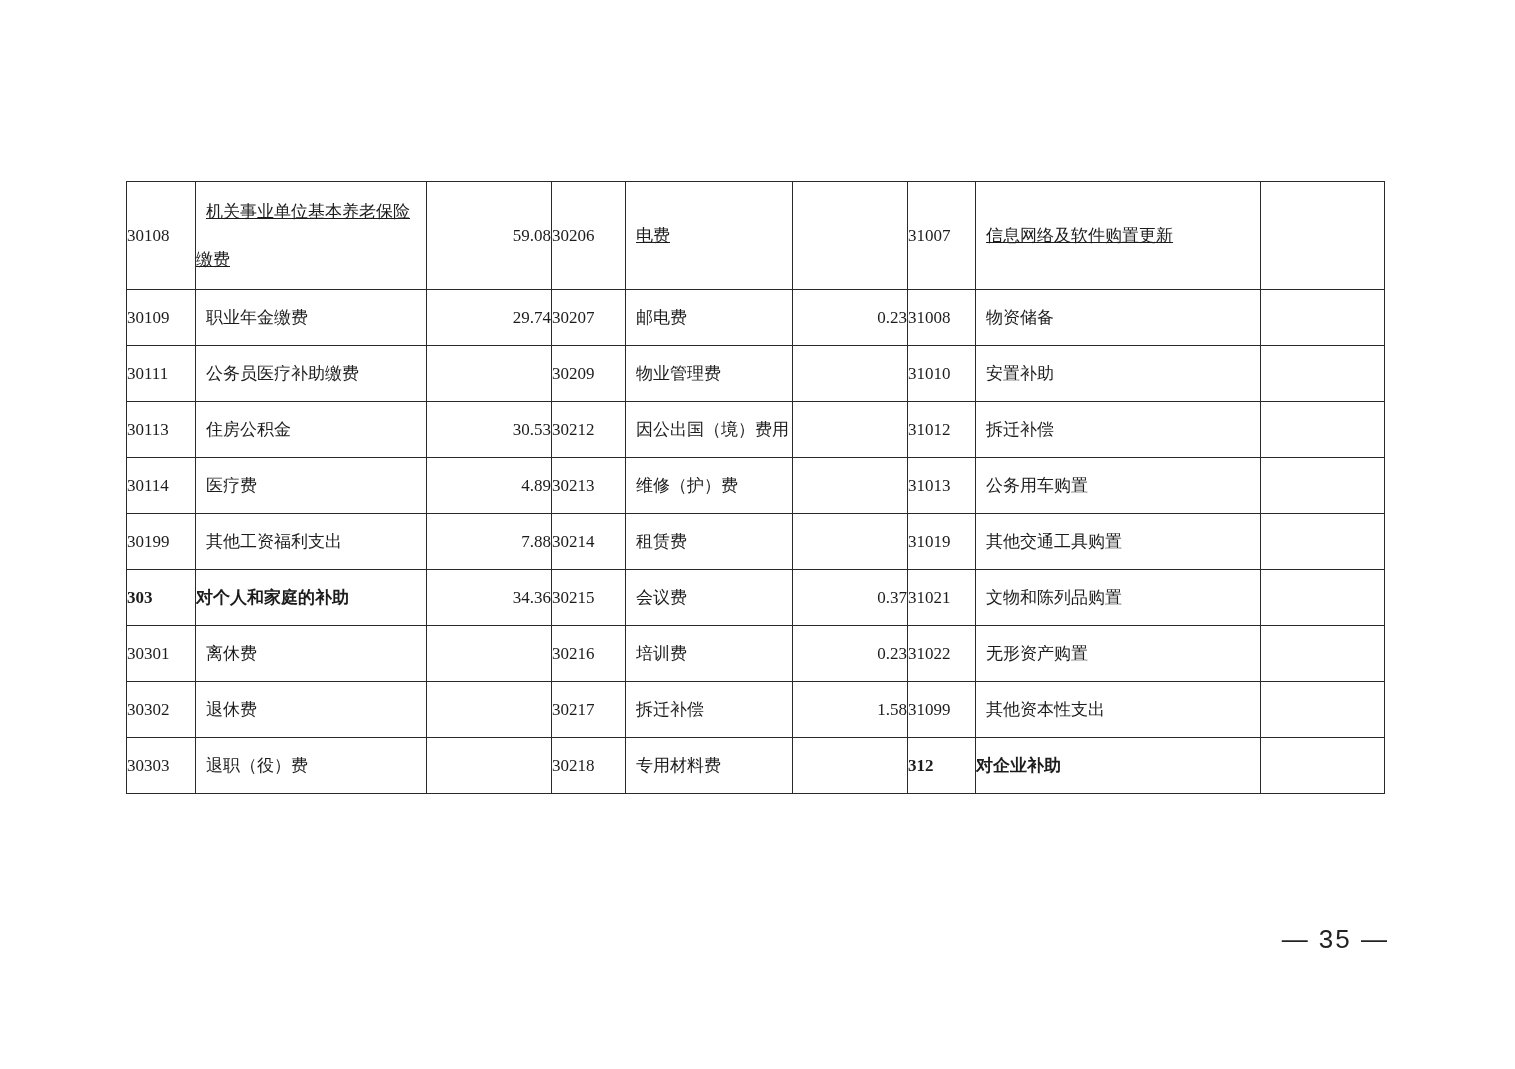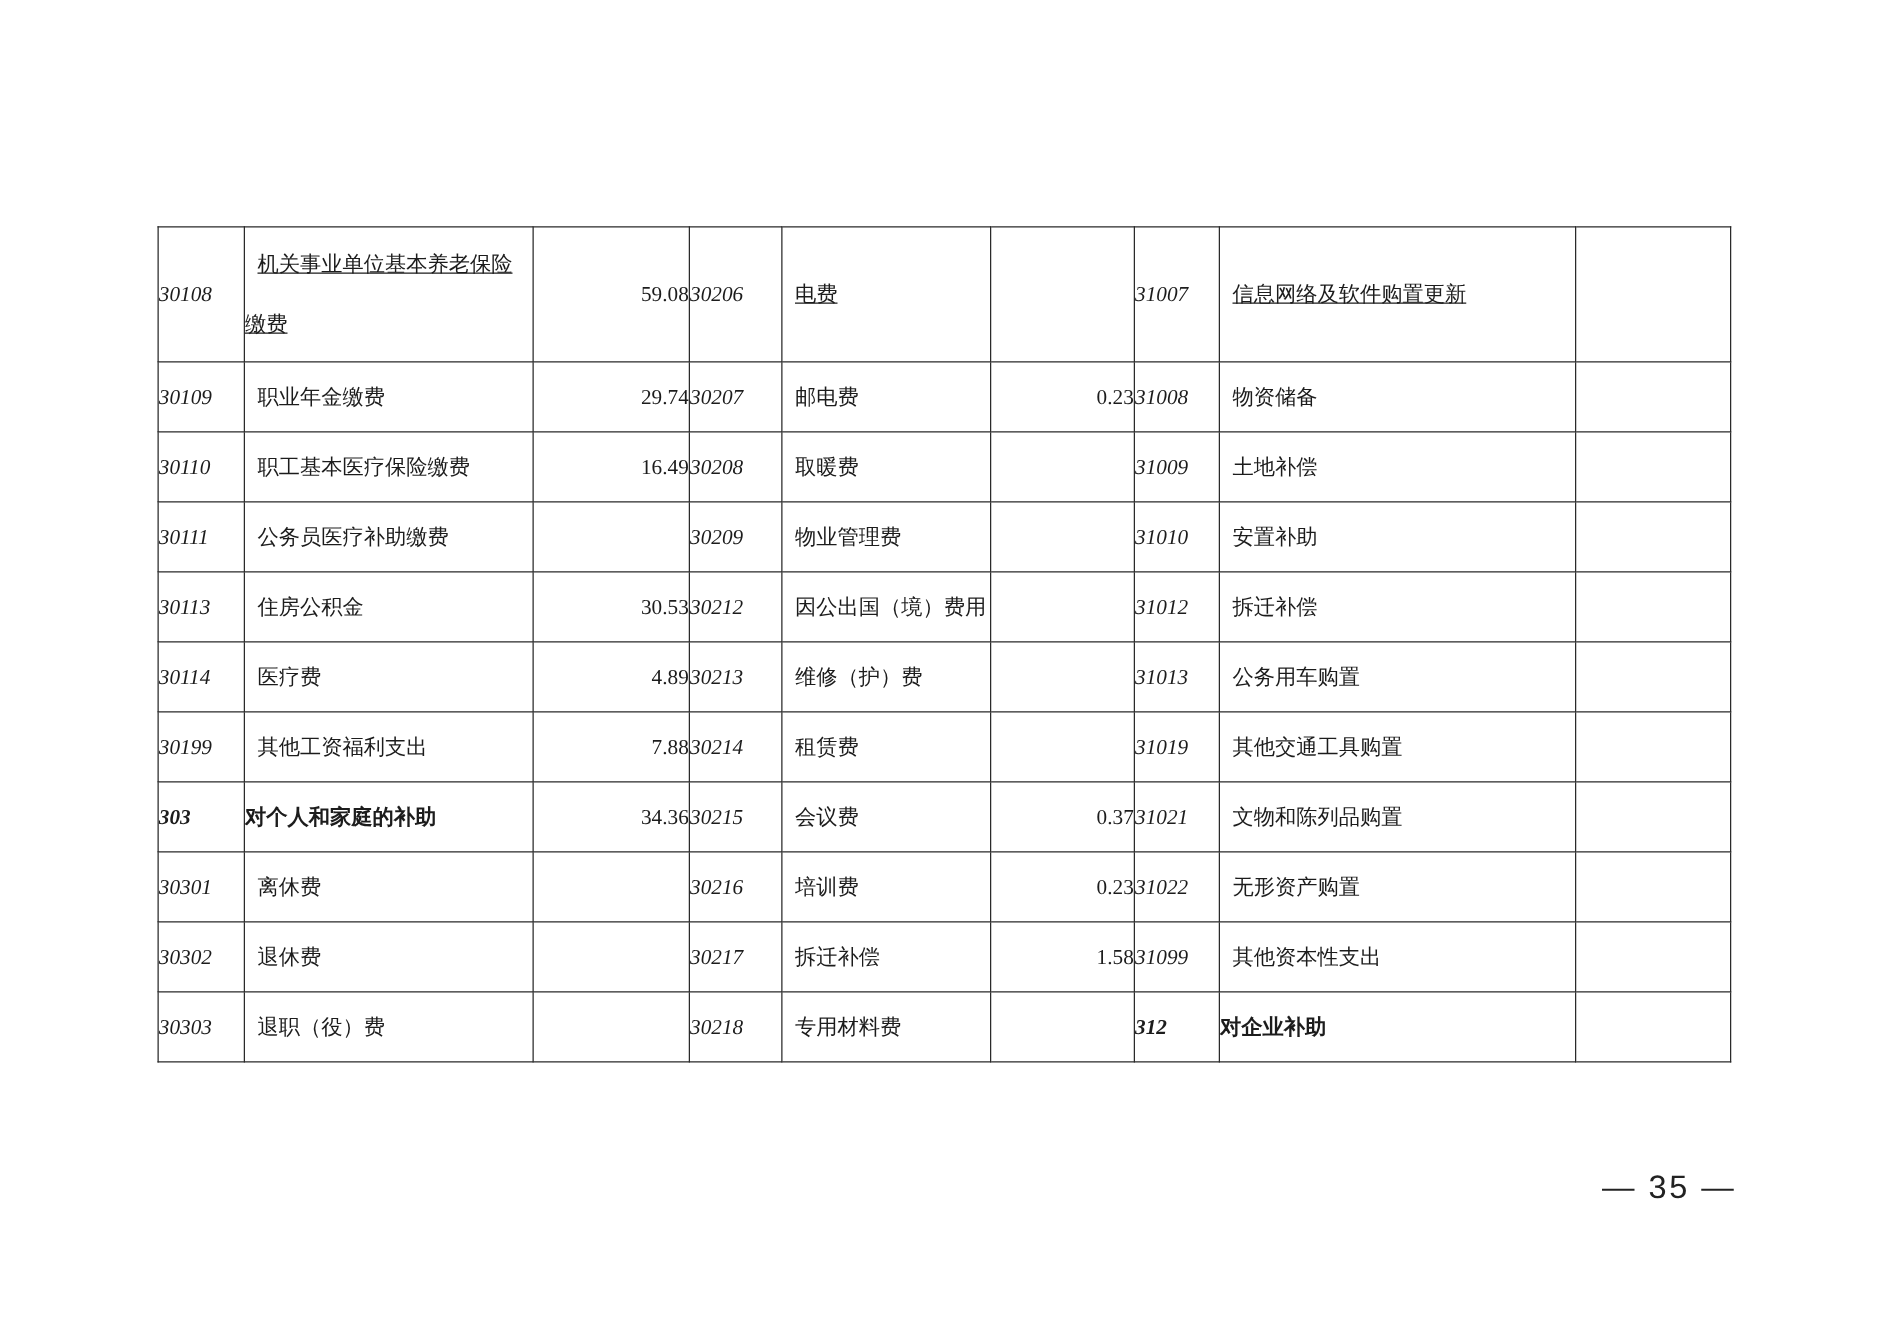--- a/index.html
+++ b/index.html
@@ -32,40 +32,39 @@
     border: 1px solid #2a2a2a;
     font-size: 17px;
     height: 55px;
     padding: 0;
     vertical-align: middle;
     overflow: hidden;
     white-space: nowrap;
     background: #ffffff;
   }
   tr.tall td { height: 107px; }
-  td.code  { padding-left: 4px; text-align: left; font-style: italic; }
+  td.code  { padding-left: 4px; text-align: left; }
   td.name  { padding-left: 4px; text-indent: 10px; }
   td.value { text-align: right; padding-right: 3px; }
   td.bold  { font-weight: bold; text-indent: 0; padding-left: 2px; }
   tr.tall td.name {
     white-space: normal;
     line-height: 48px;
     word-break: break-all;
     text-decoration: underline;
   }
   .page-number {
     position: absolute;
     top: 924px;
     right: 126px;
     font-size: 26px;
     font-family: "Liberation Sans", sans-serif;
     color: #222222;
     letter-spacing: 2px;
     white-space: nowrap;
-    margin-top: 10px;
   }
 </style>
 </head>
 <body>
 
 <div class="page">
 
   <table class="budget">
     <colgroup>
       <col style="width:69px">
@@ -92,31 +91,20 @@
         </tr>
         <tr>
           <td class="code">30109</td>
           <td class="name">职业年金缴费</td>
           <td class="value">29.74</td>
           <td class="code">30207</td>
           <td class="name">邮电费</td>
           <td class="value">0.23</td>
           <td class="code">31008</td>
           <td class="name">物资储备</td>
-          <td class="value"></td>
-        </tr>
-        <tr>
-          <td class="code">30110</td>
-          <td class="name">职工基本医疗保险缴费</td>
-          <td class="value">16.49</td>
-          <td class="code">30208</td>
-          <td class="name">取暖费</td>
-          <td class="value"></td>
-          <td class="code">31009</td>
-          <td class="name">土地补偿</td>
           <td class="value"></td>
         </tr>
         <tr>
           <td class="code">30111</td>
           <td class="name">公务员医疗补助缴费</td>
           <td class="value"></td>
           <td class="code">30209</td>
           <td class="name">物业管理费</td>
           <td class="value"></td>
           <td class="code">31010</td>

